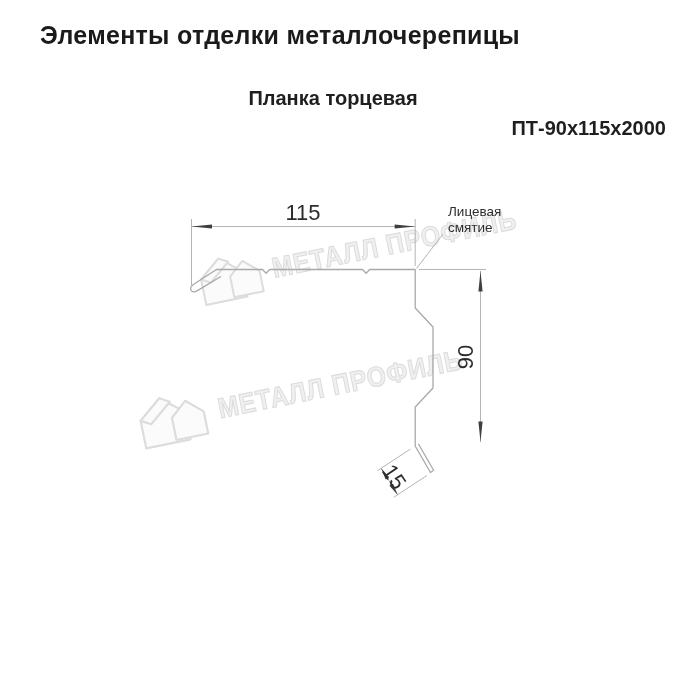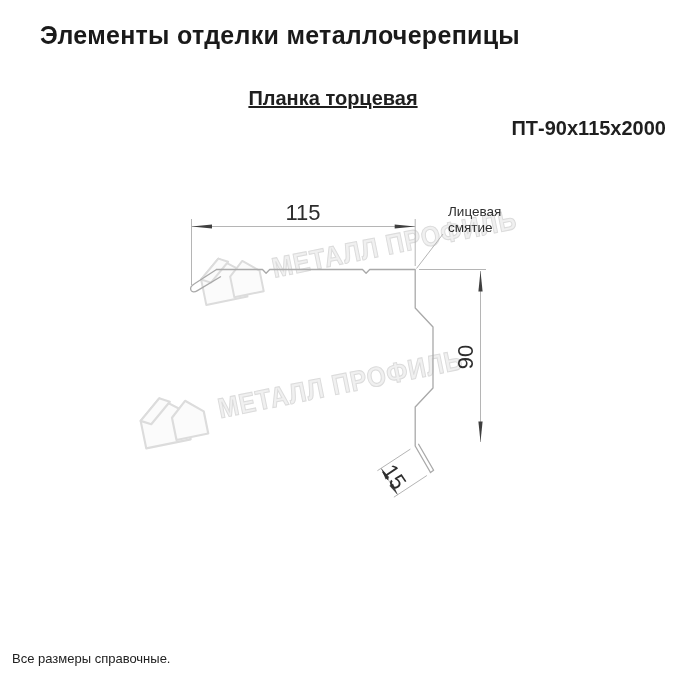--- a/index.html
+++ b/index.html
@@ -10,21 +10,21 @@
   }
   .abs{position:absolute;}
   
   .page-title{
     left:0;top:21px;width:560px;text-align:center;
     font-size:25px;font-weight:bold;color:#1a1a1a;letter-spacing:.3px;
     z-index:3;
   }
   .product-name{
     left:0;top:87px;width:666px;text-align:center;
-    font-size:20px;font-weight:bold;color:#1f1f1f;z-index:3;text-decoration:underline;
+    font-size:20px;font-weight:bold;color:#1f1f1f;z-index:3;
   }
   .product-code{
     left:0;top:117px;width:666px;text-align:right;
     font-size:20px;font-weight:bold;color:#1f1f1f;z-index:3;
   }
   
   .face-label{
     left:448px;top:204px;z-index:3;
     font-size:13.5px;line-height:15.5px;color:#2e2e2e;text-align:left;
   }
@@ -113,14 +113,13 @@
 <div class="abs page-title">Элементы отделки металлочерепицы</div>
 <div class="abs product-name">Планка торцевая</div>
 <div class="abs product-code">ПТ-90х115х2000</div>
 
 <div class="abs face-label">
   <div>Лицевая</div>
   <div>смятие</div>
 </div>
 
 <div class="abs footer">
-  <div>Все размеры справочные.</div>
 </div>
 
 </body></html>

